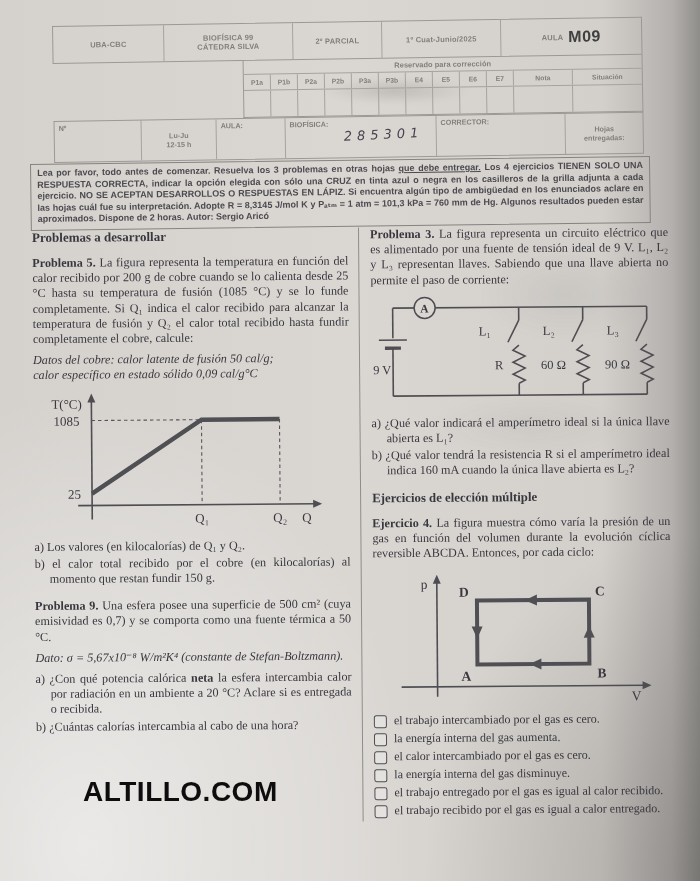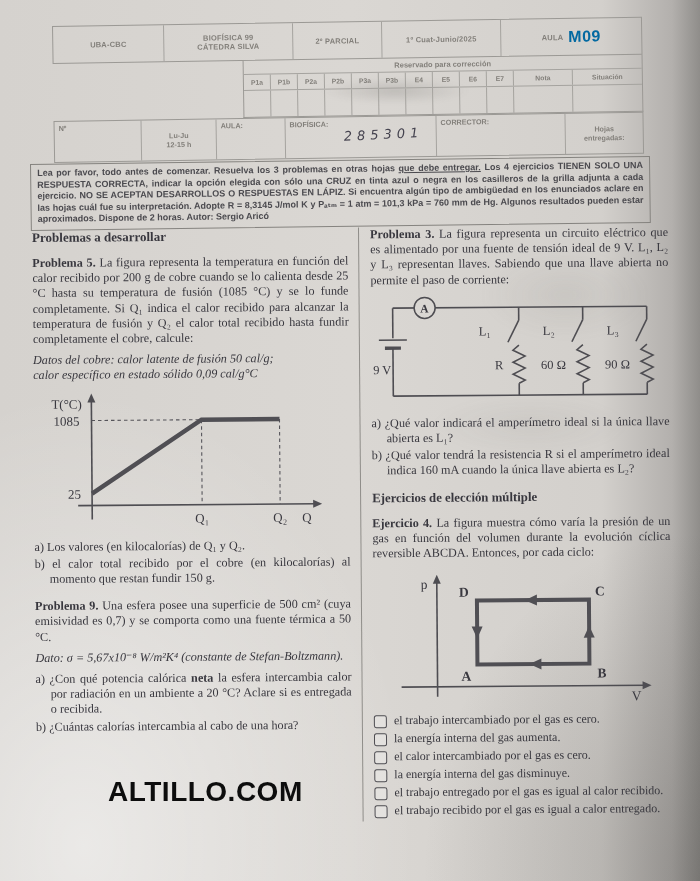--- a/index.html
+++ b/index.html
@@ -18,21 +18,21 @@
   .a2{left:480px;top:250px;width:170px;height:90px;background:radial-gradient(ellipse,rgba(110,108,104,.10),transparent 70%);filter:blur(3px);}
   .a3{left:430px;top:395px;width:200px;height:60px;background:radial-gradient(ellipse,rgba(110,108,104,.08),transparent 70%);filter:blur(3px);}
 
   
   .htable{position:absolute;left:52px;top:26px;width:590px;transform:rotate(-0.9deg);transform-origin:left top;
     font-family:"Liberation Sans","DejaVu Sans",sans-serif;color:#827f7a;}
   .hrowA{display:flex;height:36px;border:1px solid #9b9995;}
   .hrowA>div{border-left:1px solid #a5a39f;display:flex;flex-direction:column;align-items:center;justify-content:center;font-size:7.5px;font-weight:bold;letter-spacing:.2px;text-align:center;}
   .hrowA>div:first-child{border-left:none;}
   .cA1{width:110px;} .cA2{width:128px;} .cA3{width:88px;} .cA4{width:118px;} .cA5{flex:1;flex-direction:row !important;gap:5px;}
-  .tema-big{font-size:16px;font-weight:bold;color:#0369a1;letter-spacing:.5px;}
+  .tema-big{font-size:16px;font-weight:bold;color:#404040;letter-spacing:.5px;}
   .gradeblock{margin-left:190px;width:398px;border:1px solid #9b9995;border-top:none;}
   .reserved{height:13px;display:flex;align-items:center;justify-content:center;font-size:7.5px;font-weight:bold;border-bottom:1px solid #a5a39f;}
   .gcols,.gcells{display:flex;}
   .gcols>div,.gcells>div{border-left:1px solid #a5a39f;}
   .gcols>div:first-child,.gcells>div:first-child{border-left:none;}
   .gc{width:26px;height:15px;font-size:6.8px;font-weight:bold;display:flex;align-items:center;justify-content:center;}
   .gc.nota{width:58px;} .gc.sit{flex:1;}
   .gcells>div{height:26px;}
   .gcells{border-top:1px solid #a5a39f;}
   .hrowD{display:flex;height:40px;border:1px solid #9b9995;border-top:1px solid #9b9995;margin-top:0;}
@@ -61,21 +61,21 @@
   .item{padding-left:15px;text-indent:-15px;margin-bottom:2px;}
   .mc-title{font-weight:bold;font-size:12.8px;margin:12px 0 10px 0;}
   figure{margin:4px 0 6px 0;}
   svg text{font-family:"Liberation Serif","DejaVu Serif",serif;fill:#3a3940;}
 
   
   .opt{display:flex;align-items:flex-start;gap:7px;margin:0 0 3px 0;font-size:12px;line-height:15px;text-align:justify;}
   .cbx{flex:0 0 11px;width:11px;height:11px;margin-top:2px;border:1.3px solid #4e4d52;border-radius:2.5px;background:rgba(255,255,255,.25);}
 
   
-  .watermark{position:absolute;left:108px;top:776px;font-family:"Liberation Sans","DejaVu Sans",sans-serif;
+  .watermark{position:absolute;left:83px;top:776px;font-family:"Liberation Sans","DejaVu Sans",sans-serif;
     font-weight:bold;font-size:28px;letter-spacing:.5px;color:#0d0d0d;}
 </style>
 </head>
 <body>
 
 <div class="artifact a1"></div>
 <div class="artifact a2"></div>
 <div class="artifact a3"></div>
 
 <div class="htable">

